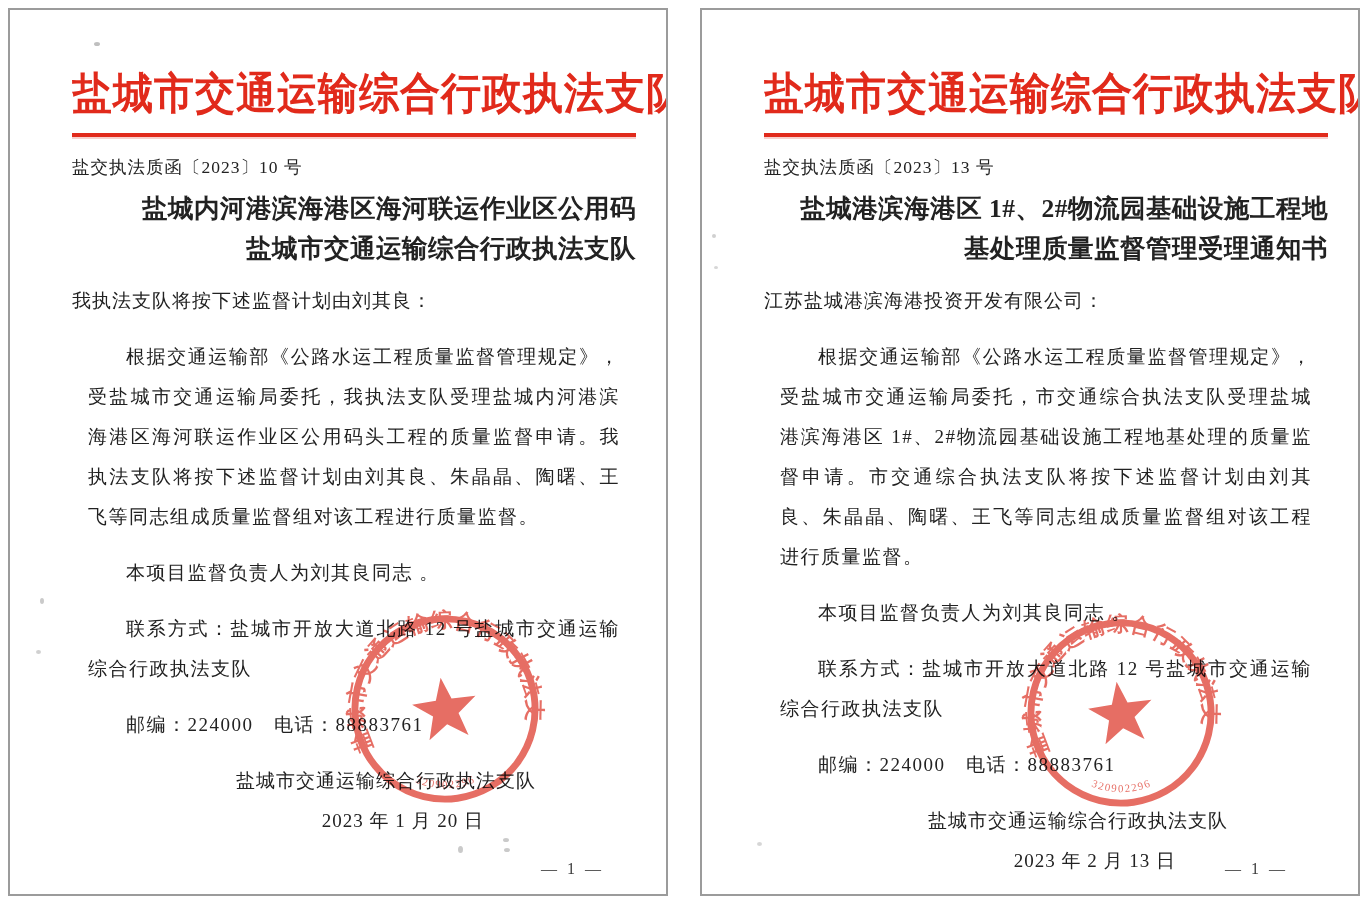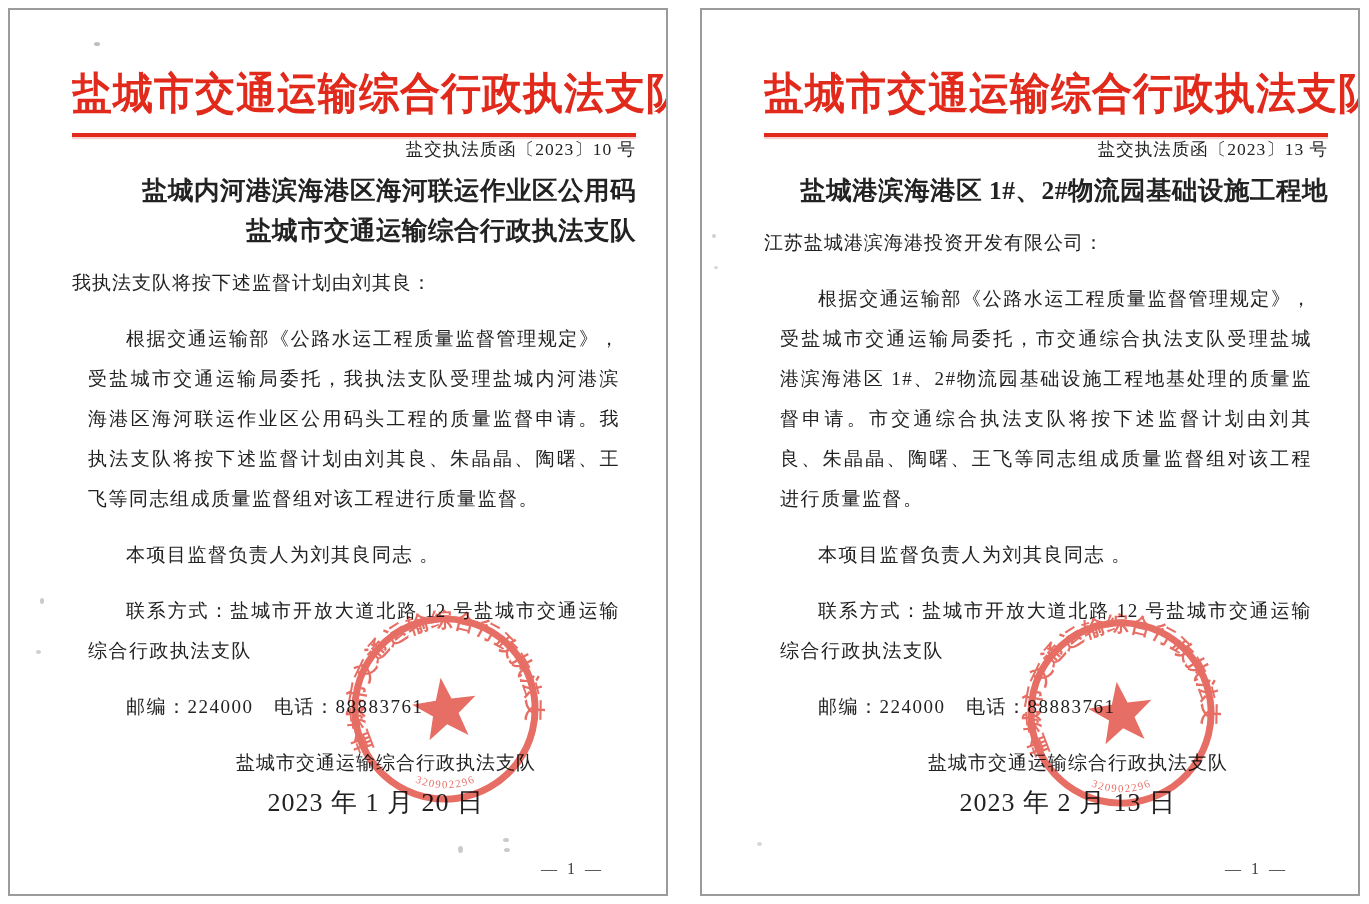--- a/index.html
+++ b/index.html
@@ -13,29 +13,29 @@
   }
   .page-left{left:8px;}
   .page-right{left:700px;}
   .agency{
     margin-top:56px;text-align:center;color:#e12a1b;font-weight:bold;
     font-size:40px;letter-spacing:1px;white-space:nowrap;
     font-family:"Liberation Serif","DejaVu Serif",serif;
     transform:scaleY(1.08);
   }
   .rule{height:4px;background:#e12a1b;margin-top:12px;box-shadow:0 2px 0 rgba(225,42,27,.22);}
-  .docnum{text-align:right;font-size:17.5px;letter-spacing:1px;}
+  .docnum{margin-top:18px;font-size:17.5px;letter-spacing:1px;}
   .doctitle{margin-top:10px;text-align:right;font-size:25.5px;font-weight:bold;line-height:40px;letter-spacing:0.5px;}
   .recipient{margin-top:12px;font-size:19px;line-height:40px;letter-spacing:1px;}
   .body-p{
     margin:16px;font-size:19px;line-height:40px;text-indent:2em;
     text-align:justify;letter-spacing:1.5px;word-break:break-all;
   }
   .sig{margin-top:6px;text-align:right;padding-right:100px;font-size:19px;line-height:40px;letter-spacing:1px;position:relative;z-index:2;}
-  .sig-date{text-align:right;padding-right:152px;font-size:26px;line-height:40px;letter-spacing:1px;position:relative;z-index:2;}
+  .sig-date{text-align:right;padding-right:152px;font-size:19px;line-height:40px;letter-spacing:1px;position:relative;z-index:2;}
   .seal{
     position:absolute;width:198px;height:198px;opacity:.85;
     mix-blend-mode:multiply;transform:rotate(-8deg);z-index:3;pointer-events:none;
   }
   .page-left .seal{left:336px;top:600px;}
   .page-right .seal{left:320px;top:604px;}
   .pagenum{position:absolute;bottom:16px;font-size:16px;color:#3d3d3d;letter-spacing:3px;}
   .page-left .pagenum{right:62px;}
   .page-right .pagenum{right:70px;}
   .speck{position:absolute;background:#8a8a8a;border-radius:50%;}
@@ -83,20 +83,21 @@
 
   <div class="pagenum">— 1 —</div>
 </div>
 
 <div class="page page-right">
   <div class="agency">盐城市交通运输综合行政执法支队</div>
   <div class="rule"></div>
   <div class="docnum">盐交执法质函〔2023〕13 号</div>
   <div class="doctitle">
     <span>盐城港滨海港区 1#、2#物流园基础设施工程地</span><br>
+    <span>基处理质量监督管理受理通知书</span>
   </div>
   <div class="recipient">江苏盐城港滨海港投资开发有限公司：</div>
   <p class="body-p">根据交通运输部《公路水运工程质量监督管理规定》，受盐城市交通运输局委托，市交通综合执法支队受理盐城港滨海港区 1#、2#物流园基础设施工程地基处理的质量监督申请。市交通综合执法支队将按下述监督计划由刘其良、朱晶晶、陶曙、王飞等同志组成质量监督组对该工程进行质量监督。</p>
   <p class="body-p">本项目监督负责人为刘其良同志 。</p>
   <p class="body-p">联系方式：盐城市开放大道北路 12 号盐城市交通运输综合行政执法支队</p>
   <p class="body-p">邮编：224000　电话：88883761</p>
   <div class="sig">盐城市交通运输综合行政执法支队</div>
   <div class="sig-date">2023 年 2 月 13 日</div>
 
   <svg class="seal" viewBox="0 0 200 200">

